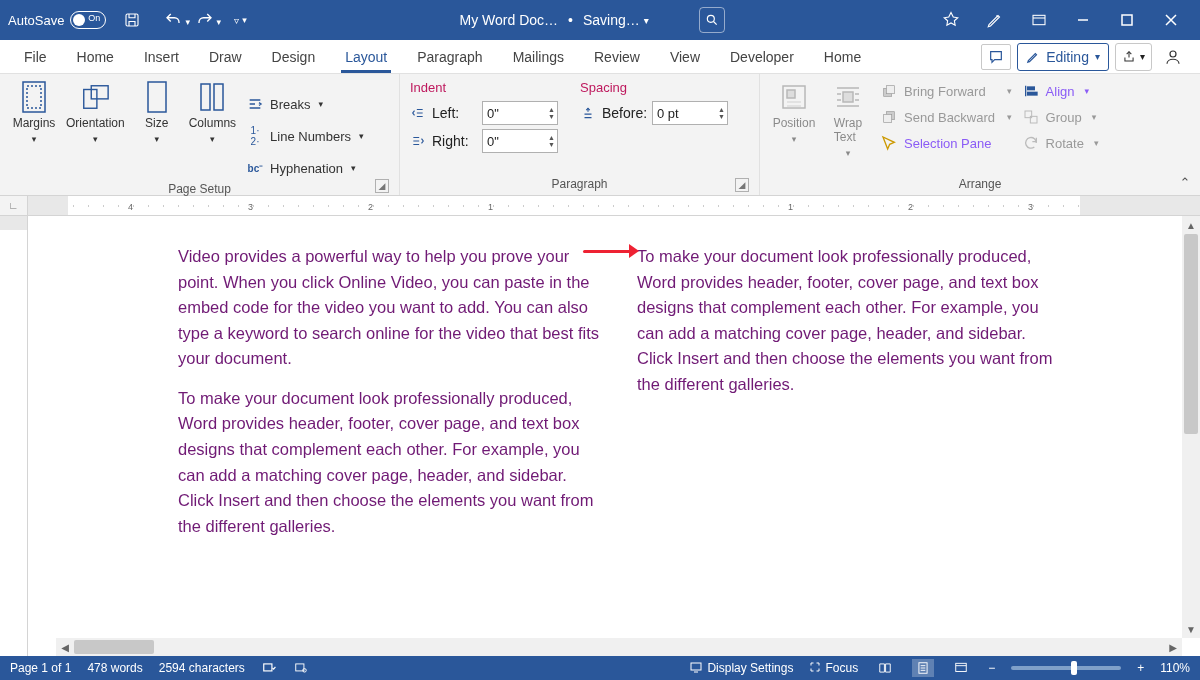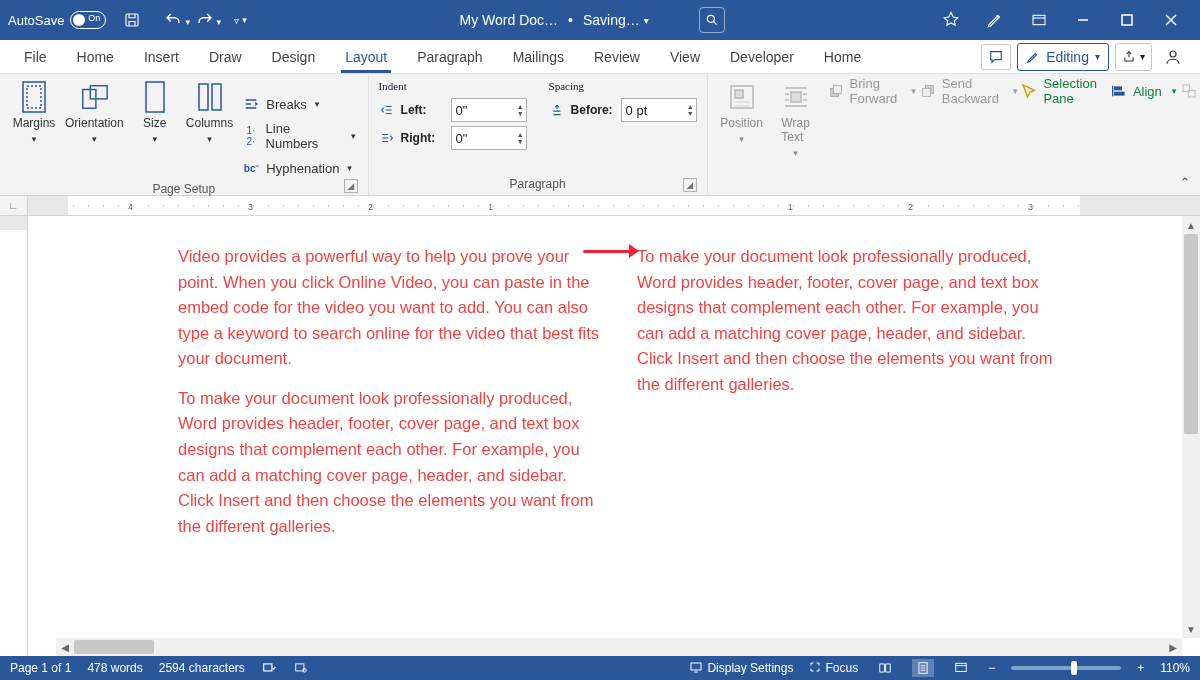--- a/index.html
+++ b/index.html
@@ -34,43 +34,43 @@
 .group { border-right: 1px solid #e1e1e1; padding: 4px 10px 0; display: flex; flex-direction: column; }
 .group-body { flex: 1; display: flex; gap: 6px; align-items: flex-start; }
 .group-label { text-align: center; font-size: 12px; color: #555; height: 22px; display: flex; align-items: center; justify-content: center; position: relative; }
 .group-dl { position: absolute; right: 0; bottom: 3px; width: 14px; height: 14px; border: 1px solid #b0b0b0; color: #777; font-size: 9px; display: flex; align-items: center; justify-content: center; }
 .vbtn { display: flex; flex-direction: column; align-items: center; gap: 4px; padding: 4px 2px; font-size: 12px; color: #333; min-width: 48px; }
 .vbtn .ic { width: 30px; height: 30px; display: flex; align-items: center; justify-content: center; }
 .inline-list { display: flex; flex-direction: column; gap: 4px; justify-content: center; }
 .inline-btn { display: flex; align-items: center; gap: 6px; font-size: 13px; color: #333; height: 28px; padding: 0 2px; }
 .inline-btn .ic { width: 18px; height: 18px; display: flex; align-items: center; justify-content: center; color: #2a579a; }
 .indentrow { display: flex; align-items: center; gap: 6px; height: 28px; }
-.indentrow .lab { width: 44px; font-size: 12px; font-weight: bold; }
+.indentrow .lab { width: 44px; font-size: 14px; }
 .spin { width: 76px; height: 24px; border: 1px solid #b0b0b0; background: #fff; display: flex; align-items: center; padding: 0 4px; font-size: 13px; position: relative; }
 .spin .ar { position: absolute; right: 2px; display: flex; flex-direction: column; font-size: 7px; color: #555; line-height: 7px; }
-.indenthead { font-size: 11px; color: #0f172a; margin: 2px 0 4px; font-family: Liberation Serif, serif; }
-.arrange-list { display: flex; flex-direction: row; gap: 0; }
+.indenthead { font-size: 13px; color: #be185d; margin: 2px 0 4px; }
+.arrange-list { display: flex; flex-direction: column; gap: 0; }
 .arrange-btn { display: flex; align-items: center; gap: 6px; height: 26px; font-size: 13px; color: #999; padding: 0 2px; }
 .arrange-btn .ic { width: 18px; height: 18px; display:flex; align-items:center; justify-content:center;}
-.arrange-btn.enabled { color: #15803d; }
+.arrange-btn.enabled { color: #8b5cf6; }
 .collapse { position: absolute; right: 6px; bottom: 4px; width: 18px; height: 18px; color: #555; display: flex; align-items: center; justify-content: center; }
 
 
 .ruler-row { height: 20px; background: #f3f3f3; display: flex; border-bottom: 1px solid #d4d4d4; }
 .ruler-corner { width: 28px; border-right: 1px solid #d4d4d4; display:flex; align-items:center; justify-content:center; color:#777; font-size:10px;}
 .hruler { flex: 1; position: relative; background: #fff; overflow: hidden; }
 .hruler .dark { position: absolute; top: 0; bottom: 0; background: #e8e8e8; }
 
 
 .docwrap { display: flex; height: 440px; }
 .vruler { width: 28px; background: #fff; border-right: 1px solid #d4d4d4; position: relative; }
 .vruler .dark { position: absolute; left: 0; right: 0; background: #e8e8e8; }
 .scrollarea { flex: 1; background: #fff; position: relative; overflow: hidden; }
 .page { position: absolute; left: 30px; right: 20px; top: 10px; background: #fff; display: flex; gap: 36px; padding: 18px 120px 30px 120px; }
-.col { flex: 1; font-size: 16.5px; line-height: 1.55; color: #ef4444; font-family: "Segoe UI", Calibri, sans-serif; }
+.col { flex: 1; font-size: 16.5px; line-height: 1.55; color: #701a75; font-family: "Segoe UI", Calibri, sans-serif; }
 .col p { margin-bottom: 14px; }
 .arrow-ann { position: absolute; width: 56px; height: 10px; }
 .arrow-ann .line { position:absolute; left:0; right:8px; top:4px; height:3px; background:#e23; border-radius:2px;}
 .arrow-ann .head { position:absolute; right:0; top:-2px; width:0; height:0; border-left:10px solid #e23; border-top:7px solid transparent; border-bottom:7px solid transparent;}
 .vscroll { position: absolute; right: 0; top: 0; bottom: 18px; width: 18px; background: #f0f0f0; }
 .vscroll .thumb { position: absolute; left: 2px; right: 2px; top: 18px; height: 200px; background: #c8c8c8; border-radius: 2px; }
 .vscroll .arr { position:absolute; left:0; right:0; height:18px; display:flex; align-items:center; justify-content:center; color:#666; font-size:10px;}
 .hscroll { position: absolute; left: 28px; right: 18px; bottom: 0; height: 18px; background: #f0f0f0; }
 .hscroll .thumb { position: absolute; top:2px; bottom:2px; left:18px; width:80px; background:#c8c8c8; border-radius:2px;}
 .hscroll .arr { position:absolute; top:0; bottom:0; width:18px; display:flex; align-items:center; justify-content:center; color:#666; font-size:10px;}
@@ -433,20 +433,23 @@
               <svg width="16" height="16" viewBox="0 0 24 24" fill="none" stroke="#bbb" stroke-width="2">
                 <path d="M20 12a8 8 0 10-3 6"></path>
                 <path d="M20 4v6h-6"></path>
               </svg>
             </span>
             <span>Rotate</span>
             <span style="font-size:9px;margin-left:4px;">▾</span>
           </div>
       </div>
     </div>
+    <div class="group-label">
+        <span>Arrange</span>
+      </div>
   </div>
   <div class="collapse">⌃</div>
 </div>
 
 <div class="ruler-row">
   <div class="ruler-corner">∟</div>
   <div class="hruler">
     <div class="dark" style="left:0; width:40px;"></div>
     <div class="dark" style="right:0; width:120px;"></div>
     <svg width="100%" height="20">

